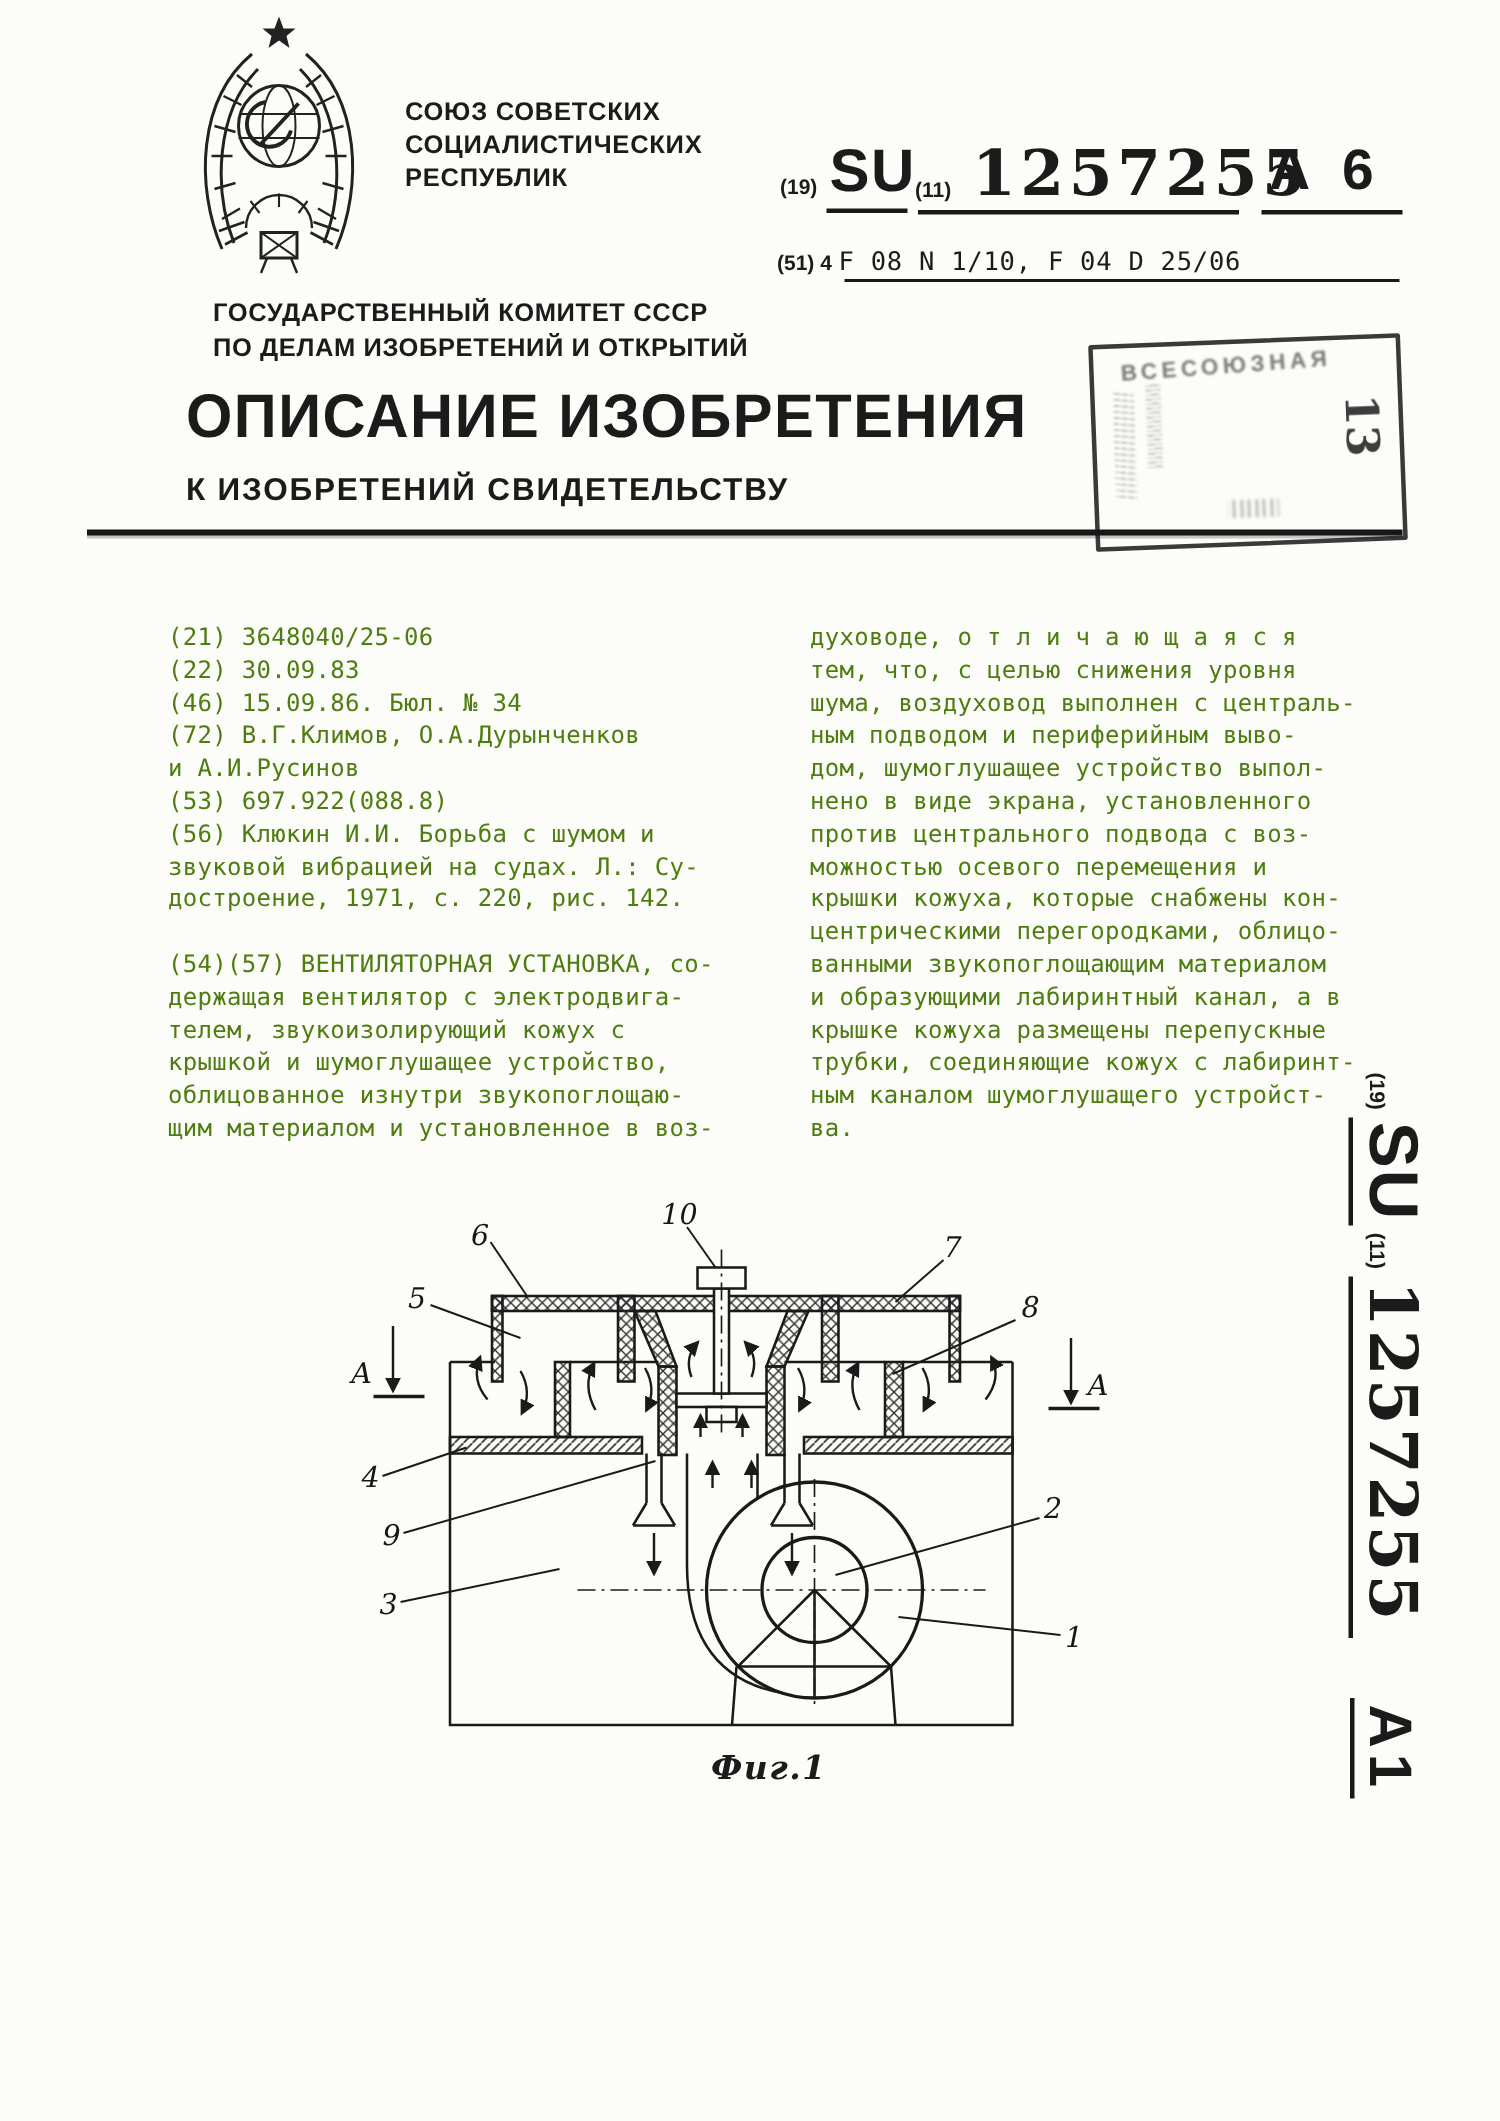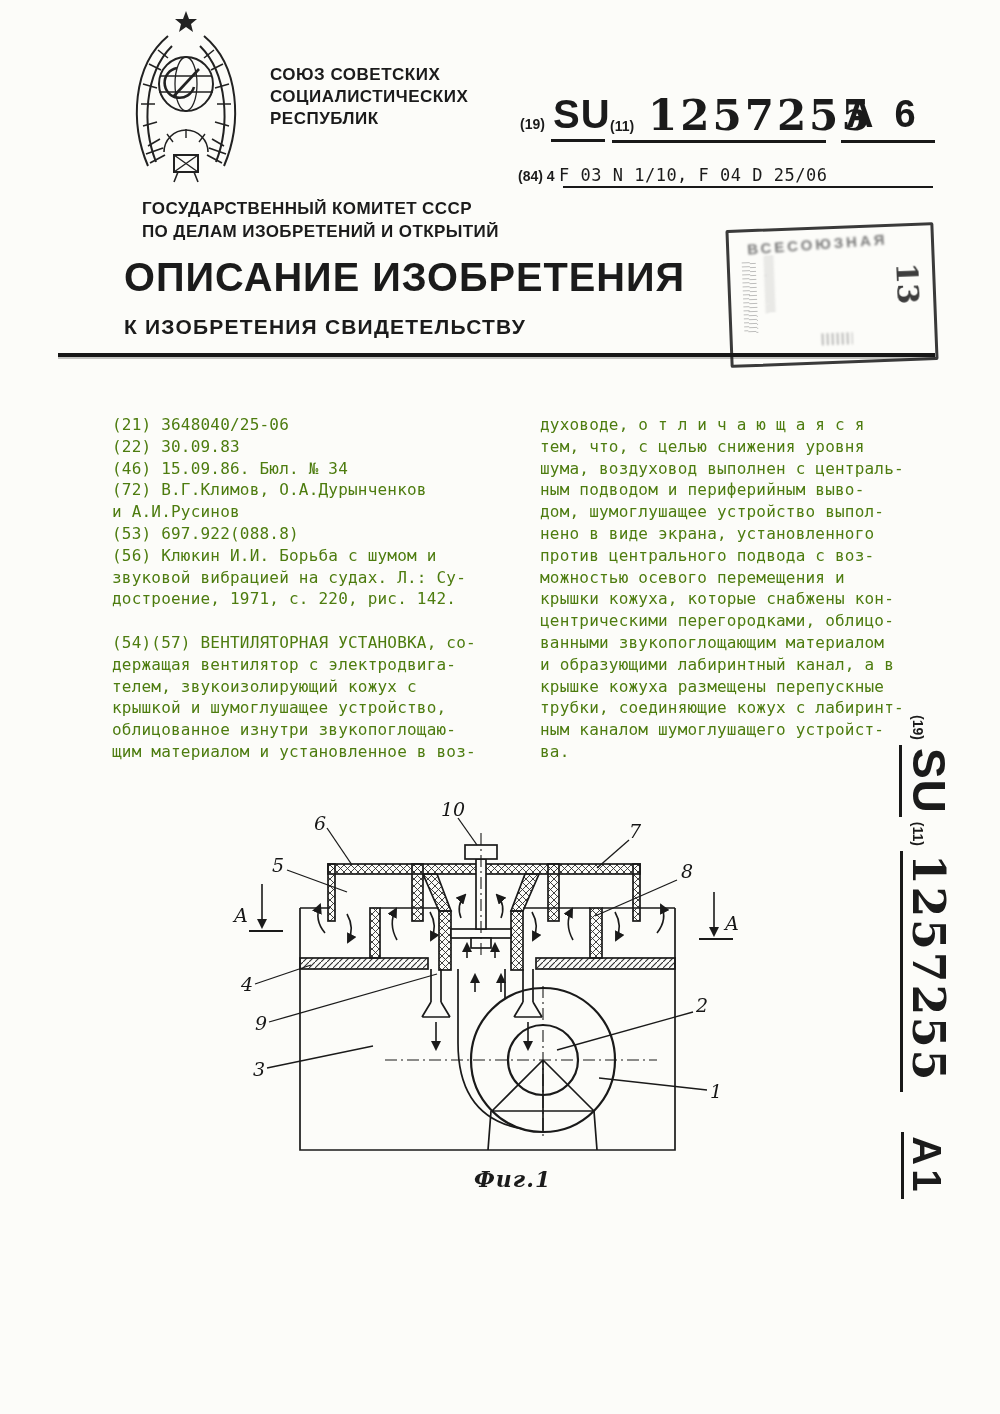--- a/index.html
+++ b/index.html
@@ -94,35 +94,35 @@
   <div class="abs code-small" style="left:520px;top:116px">(19)</div>
   <div class="abs su-big">SU</div>
   <div class="abs code-small" style="left:610px;top:118px">(11)</div>
   <div class="abs doc-num">1257255</div>
   <div class="abs kind">A 6</div>
   <div class="abs uline" style="left:551px;top:139px;width:54px"></div>
   <div class="abs uline" style="left:612px;top:140px;width:214px"></div>
   <div class="abs uline" style="left:841px;top:140px;width:94px"></div>
 
   <div class="abs ipc-row">
-    <span class="ipc-prefix">(84) 4</span>
-    <span class="ipc-codes">F 03 N 1/10, F 04 D 25/06</span>
+    <span class="ipc-prefix">(51) 4</span>
+    <span class="ipc-codes">F 08 N 1/10, F 04 D 25/06</span>
   </div>
   <div class="abs uline" style="left:563px;top:186px;width:370px;height:2px"></div>
 
   <div class="abs stamp">
     <div class="stamp-top">ВСЕСОЮЗНАЯ</div>
     <div class="stamp-13">13</div>
     <div class="stamp-smudge"></div>
     <div class="stamp-smudge2"></div>
     <div class="stamp-smudge3"></div>
   </div>
 
   <div class="abs title">ОПИСАНИЕ ИЗОБРЕТЕНИЯ</div>
-  <div class="abs subtitle">К ИЗОБРЕТЕНИЯ СВИДЕТЕЛЬСТВУ</div>
+  <div class="abs subtitle">К ИЗОБРЕТЕНИЙ СВИДЕТЕЛЬСТВУ</div>
   <div class="abs rule"></div>
 
   <div class="abs col col-left">(21) 3648040/25-06
 (22) 30.09.83
 (46) 15.09.86. Бюл. № 34
 (72) В.Г.Климов, О.А.Дурынченков
 и А.И.Русинов
 (53) 697.922(088.8)
 (56) Клюкин И.И. Борьба с шумом и
 звуковой вибрацией на судах. Л.: Су-

